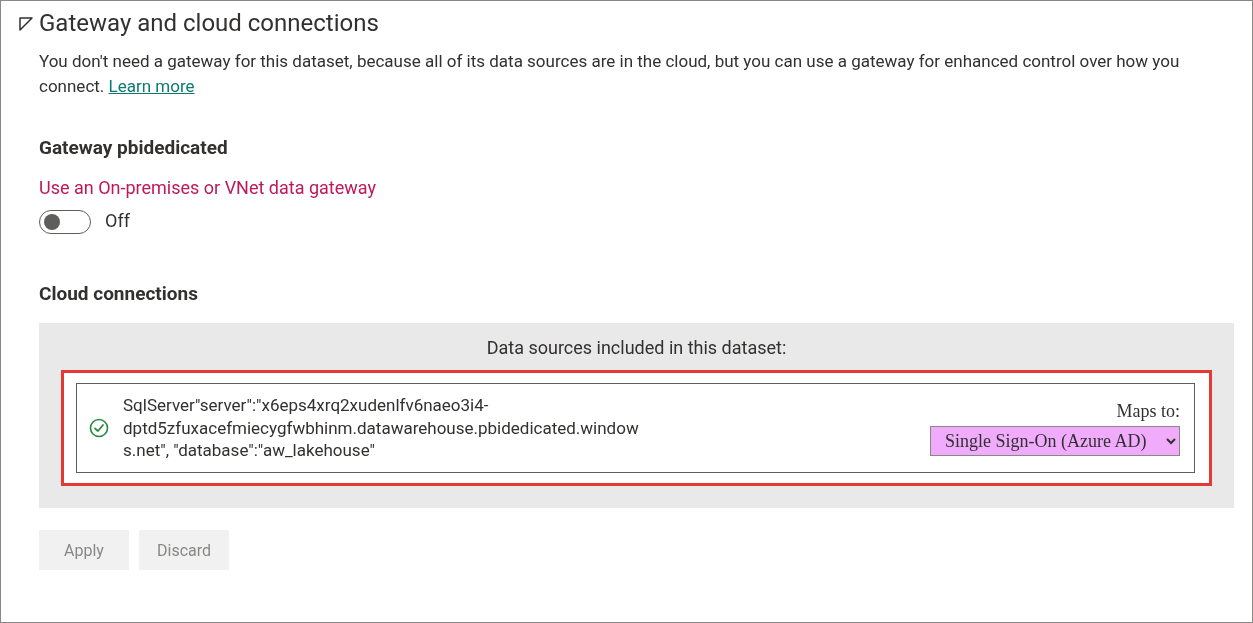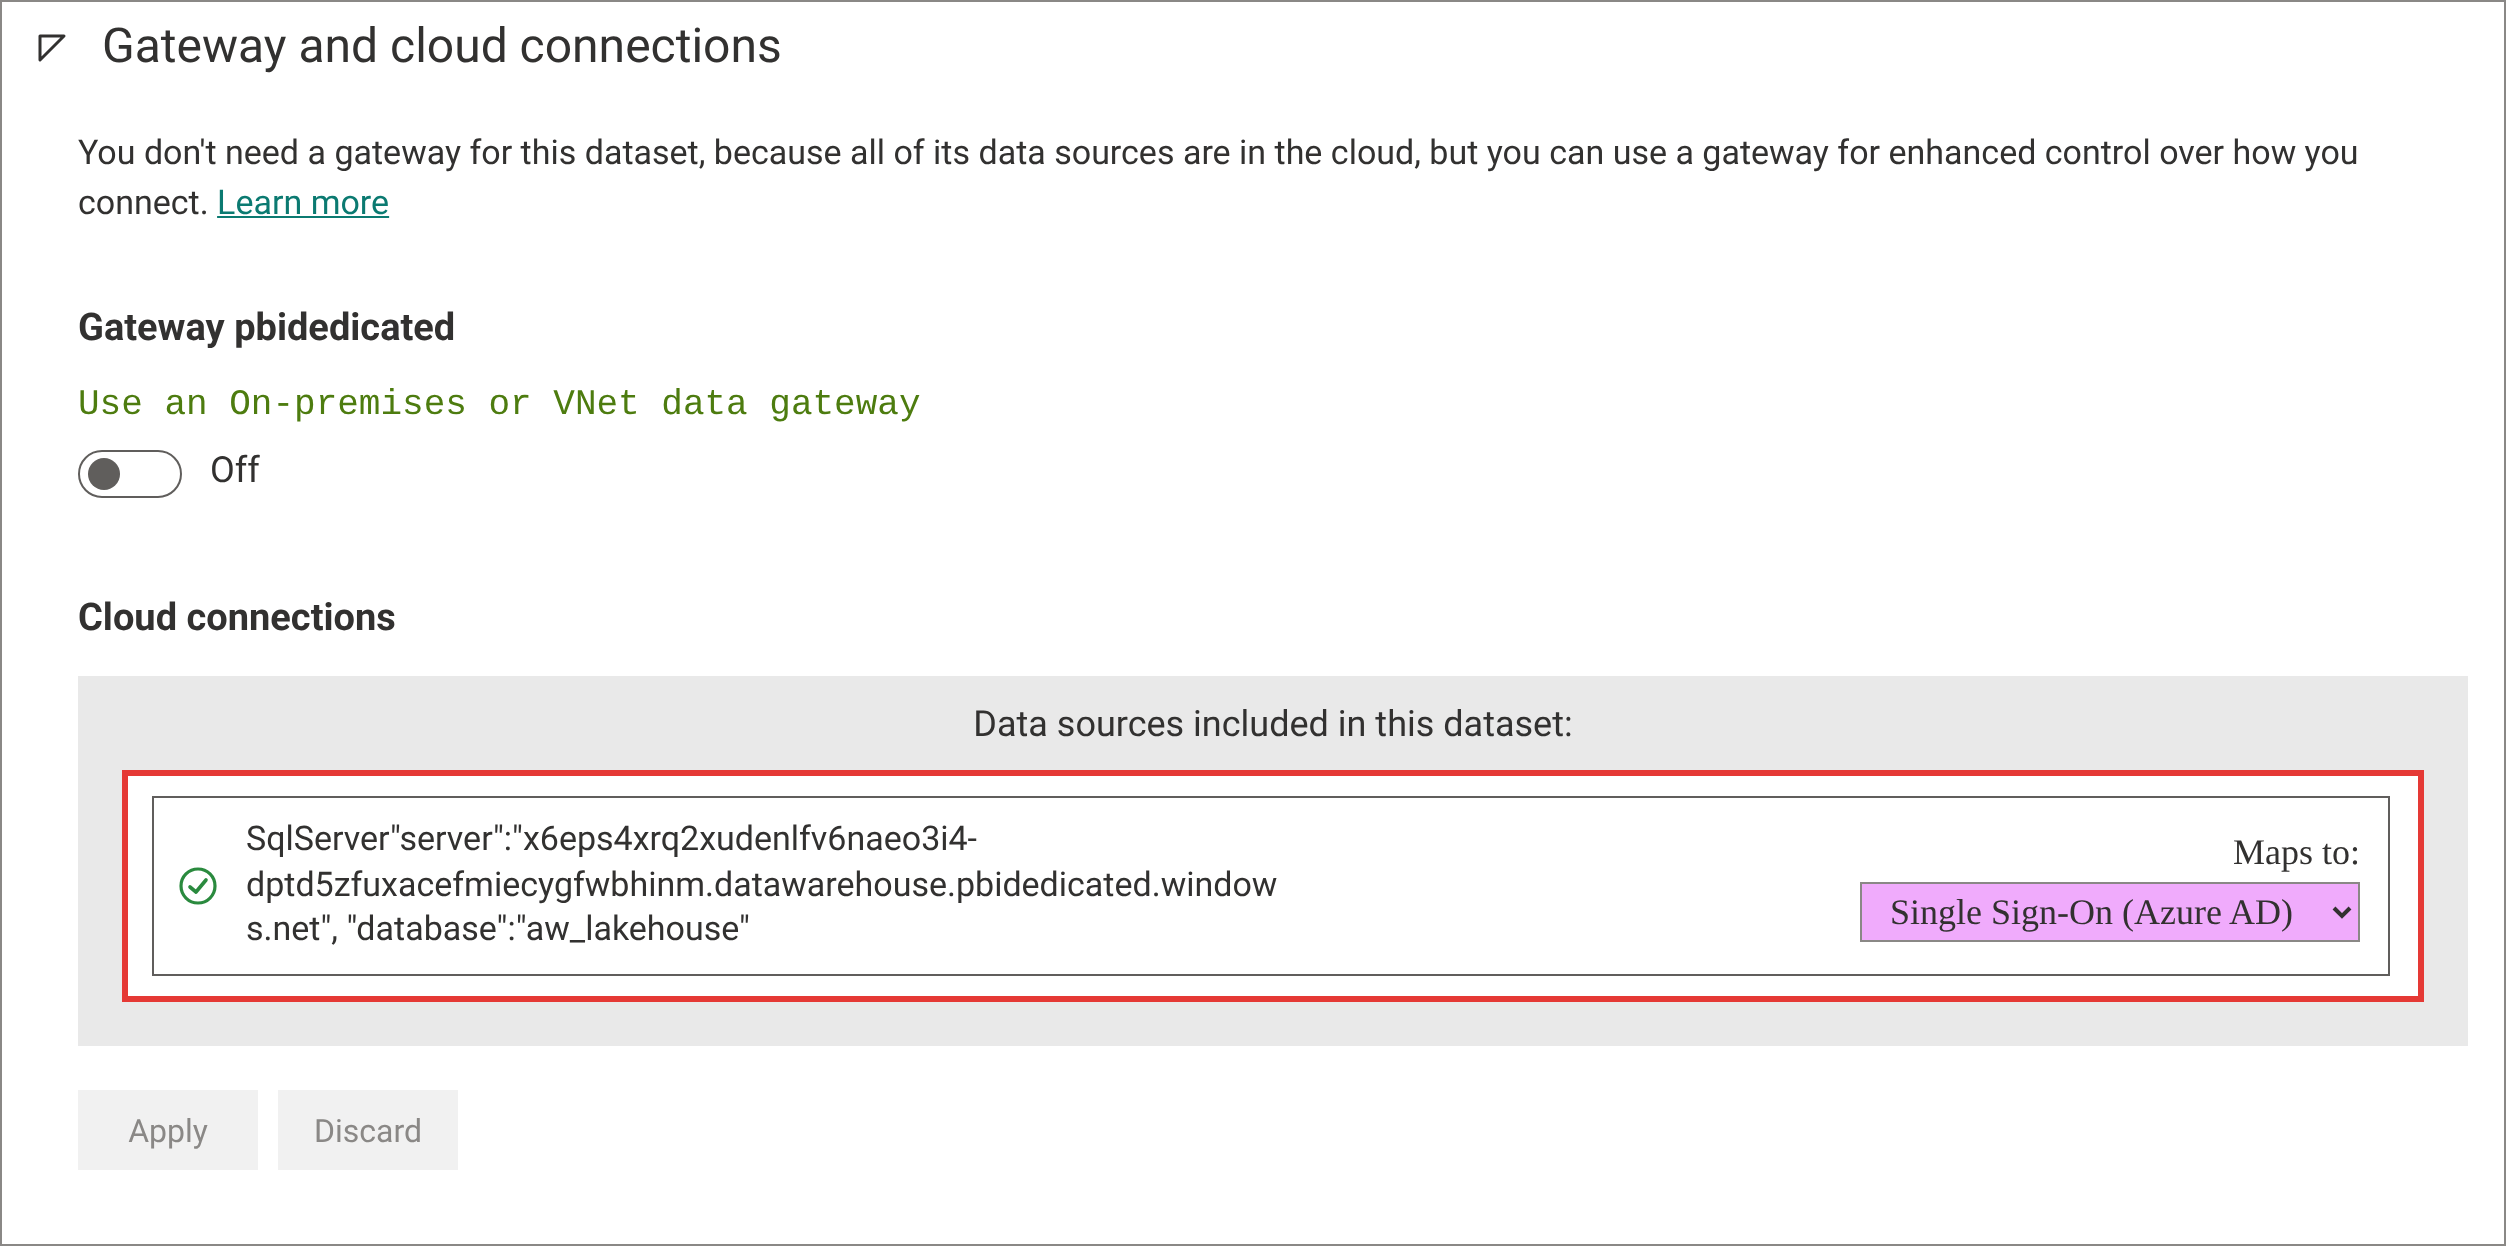--- a/index.html
+++ b/index.html
@@ -13,55 +13,54 @@
   .panel {
     width: 1253px;
     height: 623px;
     border: 1px solid #8a8886;
     padding: 6px 18px 18px 18px;
     position: relative;
   }
   .sec-header {
     display: flex;
     align-items: center;
-    gap: 18px;
+    gap: 6px;
   }
   .tri-icon svg { display: block; }
   .sec-title {
     font-size: 24px;
     font-weight: 400;
     color: #323130;
     line-height: 1.4;
   }
   .sec-desc {
     font-size: 17px;
     color: #323130;
-    margin: 24px 0 0 20px;
+    margin: 8px 0 0 20px;
     line-height: 1.5;
     max-width: 1180px;
   }
   .learn-link {
     color: #0b7a71;
     text-decoration: underline;
     cursor: pointer;
   }
   .sub-block {
     margin: 36px 0 0 20px;
   }
   .sub-heading {
     font-size: 19px;
     font-weight: 700;
     color: #323130;
     margin: 0 0 18px 0;
   }
   .gw-row {
     font-size: 18px;
-    color: #4d7c0f;
+    color: #be185d;
     margin: 14px 0 12px 0;
-    font-family: Liberation Mono, monospace;
   }
   .toggle-row {
     display: flex;
     align-items: flex-start;
     gap: 14px;
     margin-top: 10px;
   }
   .toggle {
     width: 52px;
     height: 24px;

